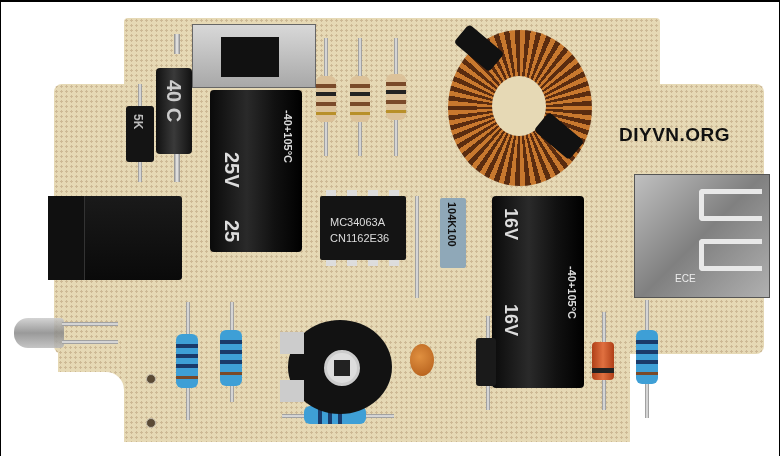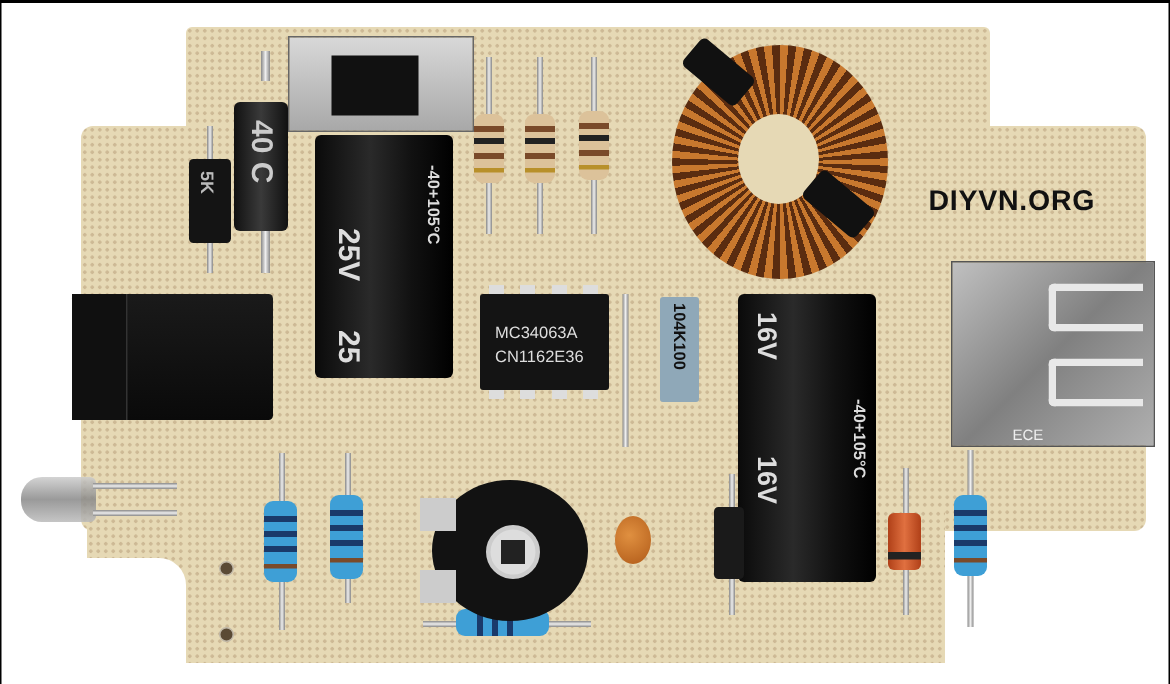--- a/index.html
+++ b/index.html
@@ -105,21 +105,21 @@
 
 <div class="cap" style="left:492px;top:196px;width:92px;height:192px;">
   <div class="vtext" style="left:8px;top:12px;font-size:18px;color:#ddd;">16V</div>
   <div class="vtext" style="left:8px;top:108px;font-size:18px;color:#ddd;">16V</div>
   <div class="vtext" style="left:74px;top:70px;font-size:11px;color:#ddd;">-40+105°C</div>
 </div>
 
 <div class="abs" style="left:634px;top:174px;width:134px;height:122px;background:linear-gradient(135deg,#c0c0c0,#808080,#b0b0b0);border:1px solid #555;">
   <div class="abs" style="left:64px;top:14px;width:58px;height:22px;border:5px solid #e8e8e8;border-right:none;border-radius:4px 0 0 4px;"></div>
   <div class="abs" style="left:64px;top:64px;width:58px;height:22px;border:5px solid #e8e8e8;border-right:none;border-radius:4px 0 0 4px;"></div>
-  <div style="position:absolute;left:40px;top:110px;font-size:10px;color:#eee;">ECE</div>
+  <div style="position:absolute;left:40px;top:98px;font-size:10px;color:#eee;">ECE</div>
 </div>
 
 <div class="abs" style="left:14px;top:318px;width:50px;height:30px;background:linear-gradient(180deg,#ccc,#888,#bbb);border-radius:14px 4px 4px 14px;opacity:0.85;"></div>
 <div class="leadh" style="left:62px;top:322px;width:56px;height:4px;"></div>
 <div class="leadh" style="left:62px;top:340px;width:56px;height:4px;"></div>
 
 <div class="lead" style="left:186px;top:302px;width:4px;height:118px;"></div>
 <div class="res" style="left:176px;top:334px;width:22px;height:54px;background:#3e9fd6;">
   <div class="band" style="top:10px;height:4px;background:#1a3a6a;"></div>
     <div class="band" style="top:20px;height:4px;background:#1a3a6a;"></div>

